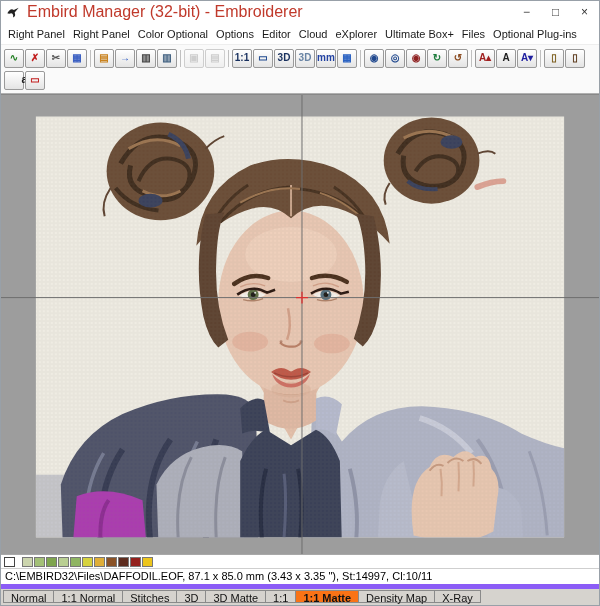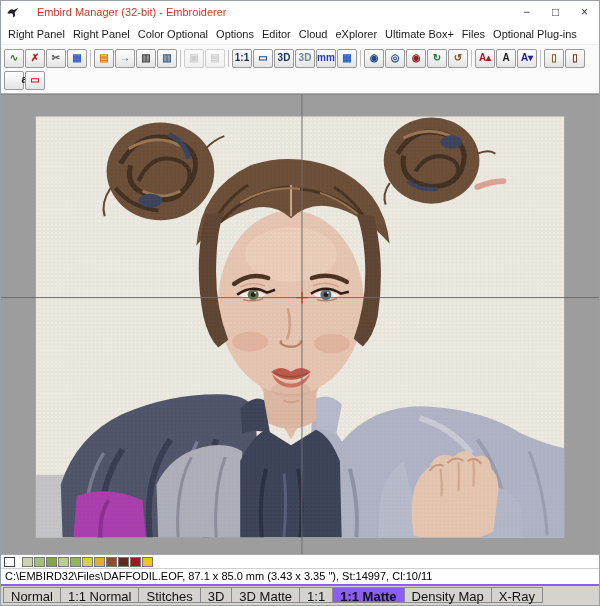--- a/index.html
+++ b/index.html
@@ -15,21 +15,21 @@
     display:flex; flex-direction:column;
     background:#ffffff;
   }
   
   .titlebar {
     height:22px; flex:0 0 22px;
     display:flex; align-items:center;
     background:#ffffff; padding-left:5px;
   }
   .app-icon { width:16px; height:14px; display:flex; align-items:center; }
-  .title { color:#c0392b; font-size:11px; margin-left:15px; flex:1; white-space:nowrap; overflow:hidden; }
+  .title { color:#c0392b; font-size:16px; margin-left:5px; flex:1; white-space:nowrap; overflow:hidden; }
   .win-controls { display:flex; height:100%; }
   .wbtn {
     width:29px; height:100%; display:flex; align-items:center; justify-content:center;
     font-size:12px; color:#444; cursor:default;
   }
   .wbtn.close { color:#333; }
   
   .menubar {
     height:21px; flex:0 0 21px;
     display:flex; align-items:center;
@@ -75,31 +75,31 @@
   
   .statusbar {
     flex:0 0 16px; height:16px;
     background:#ffffff; border-top:1px solid #cfcfcf;
     font-size:11px; color:#000;
     padding:1px 4px; white-space:nowrap; overflow:hidden;
   }
   
   .tabbar {
     flex:0 0 21px; height:21px;
-    background:#d6d3ce; border-top:2px solid #8b5cf6;
+    background:#d6d3ce; border-top:5px solid #8b5cf6;
     display:flex; align-items:stretch; padding:1px 2px 2px 2px;
-    font-size:13px; white-space:nowrap; overflow:hidden;
+    font-size:11px; white-space:nowrap; overflow:hidden;
   }
   .tab {
     padding:2px 7px 0 7px;
     border:1px solid #8a8a8a; margin-right:-1px;
     background:#d6d3ce; color:#111;
     display:flex; align-items:center; cursor:default;
   }
-  .tab[data-state="active"] { background:#8b5cf6; font-weight:bold; }
+  .tab[data-state="active"] { background:#f97316; font-weight:bold; }
 </style>
 </head>
 <body>
 
 <div class="window">
 
   <div class="titlebar">
     <span class="app-icon">
       <svg viewBox="0 0 16 16" width="14" height="13">
           <path d="M1,9 Q5,2 9,5 L15,2 L10,8 Q12,13 8,14 Q9,10 6,9 Q3,10 1,9 Z" fill="#222"></path>

